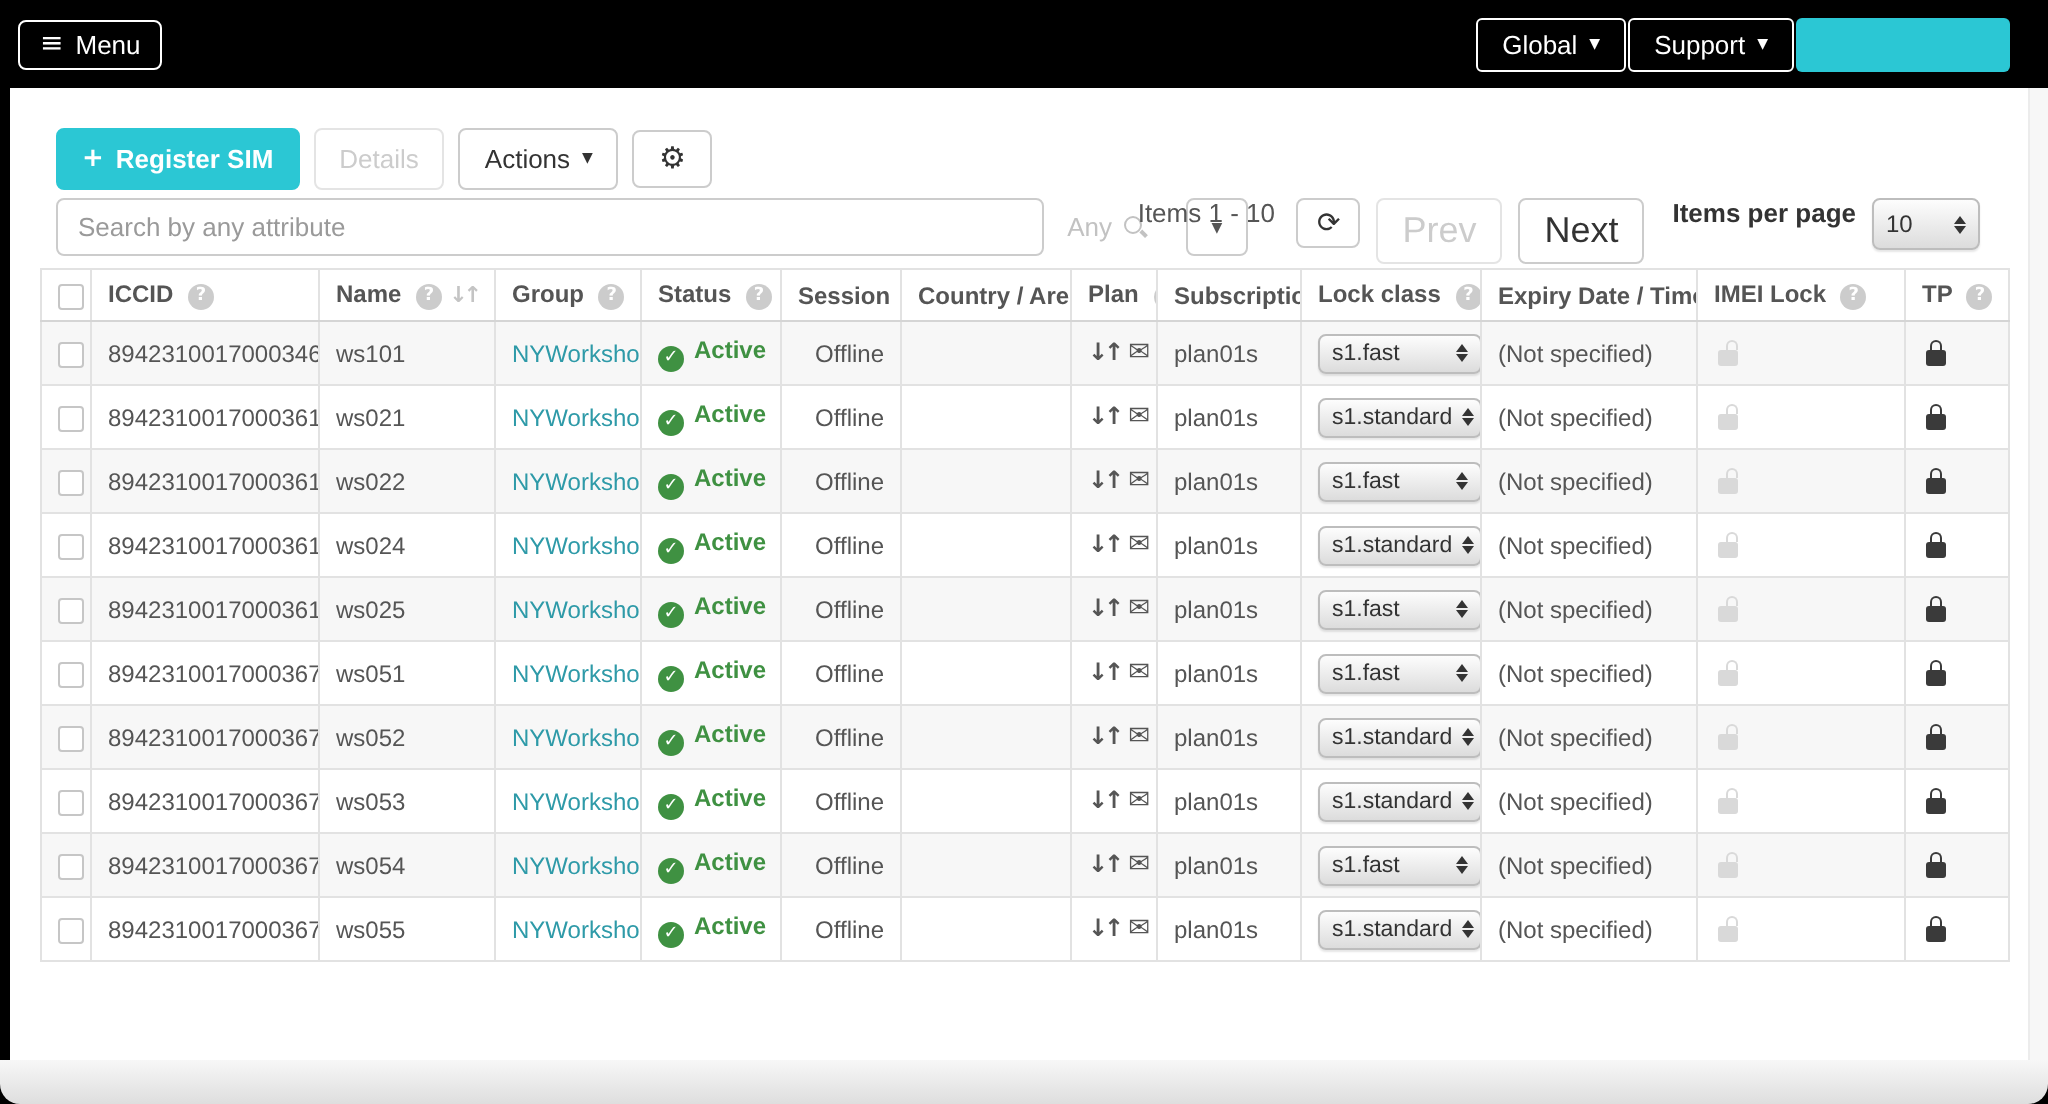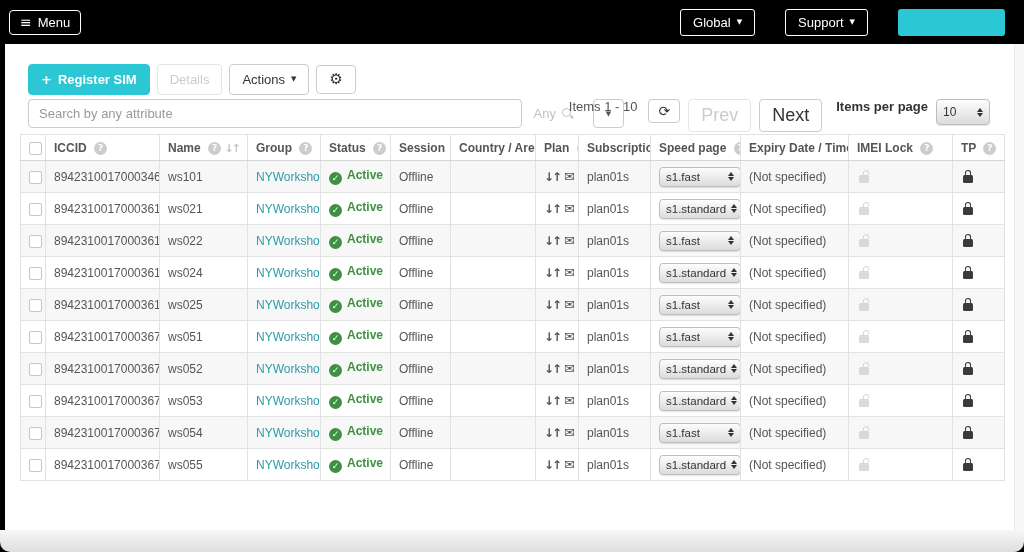--- a/index.html
+++ b/index.html
@@ -9,21 +9,21 @@
 
   
   .topbar { position:absolute; top:0; left:0; width:1024px; height:44px; background:#000;
             display:flex; align-items:center; }
   .menu-btn { margin-left:9px; display:inline-flex; align-items:center; gap:6px;
               background:#000; color:#fff; border:1px solid #fff; border-radius:4px;
               padding:4px 10px; font-size:13px; cursor:pointer; }
   .menu-bars { font-size:14px; line-height:1; }
   .brand { margin-left:18px; display:flex; align-items:center; gap:7px; }
   .brand-name { color:#1ec5d4; font-weight:bold; font-size:14px; letter-spacing:2.5px; }
-  .topbar-right { margin-left:auto; margin-right:19px; display:flex; align-items:center; gap:30px; }
+  .topbar-right { margin-left:auto; margin-right:19px; display:flex; align-items:center; gap:1px; }
   .top-btn { background:#000; color:#fff; border:1px solid #fff; border-radius:3px;
              padding:5px 12px; font-size:13px; display:inline-flex; align-items:center; gap:6px; cursor:pointer; }
   .caret { font-size:7px; line-height:1; }
   .account-btn { width:107px; height:27px; background:#2bc7d4; border:none; border-radius:3px; cursor:pointer; }
 
   
   .panel { position:absolute; top:44px; left:5px; width:1009px; height:486px; background:#fff; }
   .scroll-strip { position:absolute; top:44px; right:0; width:10px; height:486px;
                   background:#f7f7f7; border-left:1px solid #ececec; }
   .footer-band { position:absolute; top:530px; left:0; width:1024px; height:22px;
@@ -83,21 +83,21 @@
               background:#fff; vertical-align:middle; cursor:pointer; }
   .q-icon { display:inline-block; width:13px; height:13px; border-radius:50%; background:#ccc;
             color:#fff; font-size:9px; font-weight:bold; text-align:center; line-height:13px;
             vertical-align:1px; margin-left:4px; }
   .sort-icon { float:right; color:#c4c4c4; font-size:11px; margin-top:1px; letter-spacing:-2px; }
   .group-link { color:#2e9aa8; text-decoration:none; cursor:pointer; }
   .c-status .status-badge { display:inline-block; width:13px; height:13px; border-radius:50%;
             background:#3f9142; color:#fff; font-size:9px; font-weight:bold; text-align:center;
             line-height:13px; margin-right:5px; vertical-align:-2px; }
   .status-text { color:#3f9142; font-weight:600; }
-  .c-session { text-align:left; color:#b5893c; }
+  .c-session { text-align:right; color:#b5893c; }
   .c-plan { text-align:center; color:#2e2e2e; }
   .plan-arrows { font-weight:bold; font-size:12px; letter-spacing:-2px; margin-right:4px; }
   .plan-env { font-size:13px; }
   .c-speed { }
   .speed-select { width:82px; }
   .lock { display:inline-block; width:10px; height:8px; border-radius:1.5px; position:relative; top:2px; margin-left:2px; }
   .lock::before { content:""; position:absolute; left:1.5px; top:-5px; width:4px; height:4px;
                   border:1.5px solid; border-bottom:none; border-radius:4px 4px 0 0; }
   .lock-closed { background:#3a3a3a; } .lock-closed::before { border-color:#3a3a3a; }
   .lock-open { background:#d9d9d9; } .lock-open::before { border-color:#d9d9d9; left:3.5px; }
@@ -244,21 +244,21 @@
   </th>
 
   <th>
     <span class="th-label">Subscription</span>
     
     
     
   </th>
 
   <th>
-    <span class="th-label">Speed page</span>
+    <span class="th-label">Lock class</span>
     <span class="q-icon icon">?</span>
     
     
   </th>
 
   <th>
     <span class="th-label">Expiry Date / Time</span>
     
     
     

